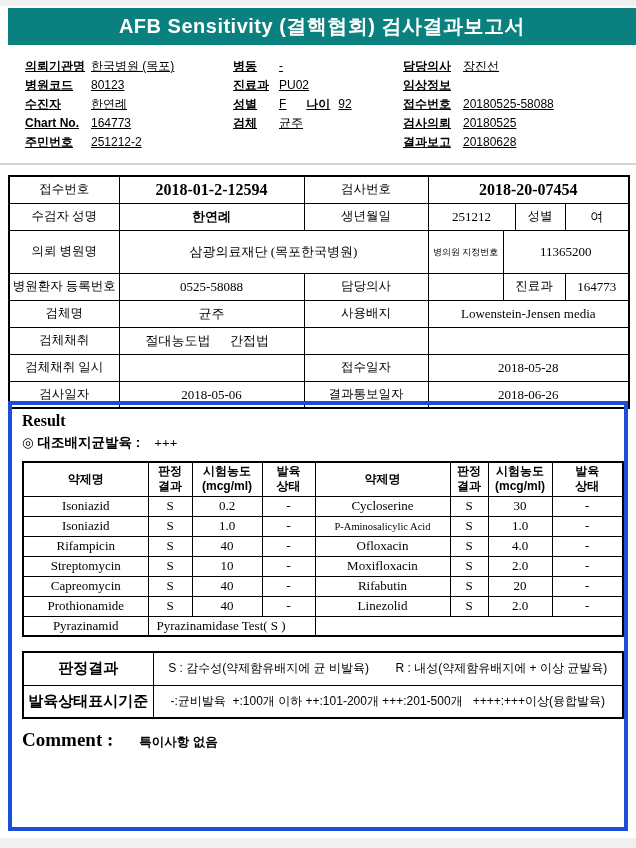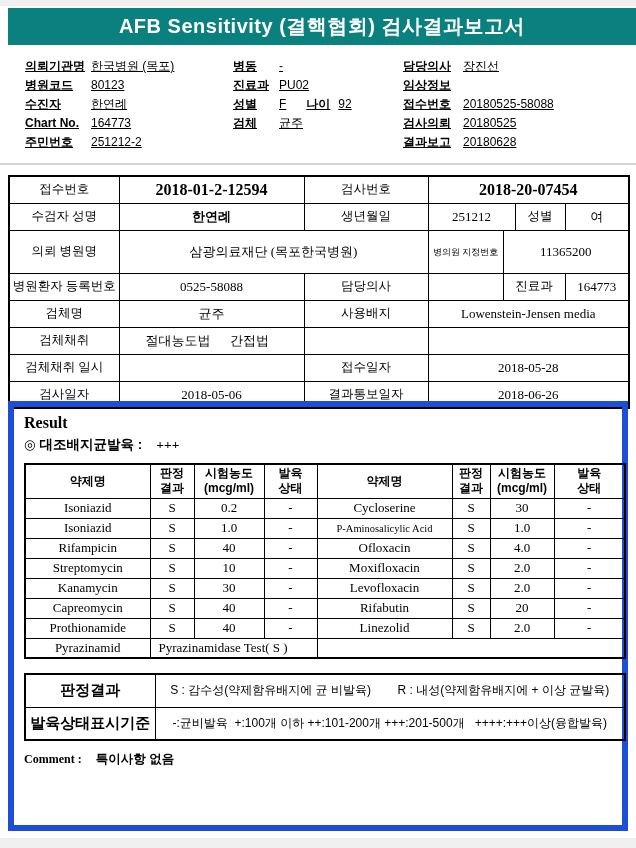--- a/index.html
+++ b/index.html
@@ -34,41 +34,41 @@
   .info-table { position:absolute; top:175px; left:8px; width:620px; border:2px solid #000; }
   .info-table td { border:1px solid #000; height:27px; text-align:center; vertical-align:middle;
                    font-family:"Liberation Serif","DejaVu Serif",serif; font-size:13px; overflow:hidden; }
   .info-table td.lab { font-size:12.5px; }
   .info-table td.big { font-weight:bold; font-size:16px; }
   .info-table td.bold { font-weight:bold; }
   .info-table td.small-label { font-size:9px; line-height:1.15; padding:16px 4px;margin-top:24px; }
   .info-table td.pre { white-space:pre-wrap; text-align:left; padding-left:26px; }
 
   .result-box { position:absolute; top:401px; left:8px; width:620px; height:430px;
-                border:6px solid #1d4ed8; padding:7px 10px; }
+                border:4px solid #1d4ed8; padding:7px 10px; }
   .result-title { font-family:"Liberation Serif","DejaVu Serif",serif; font-weight:bold; font-size:16px; }
   .control-line { margin-top:4px; font-weight:bold; font-size:13.5px; }
   .control-line .ctl-val { font-family:"Liberation Serif","DejaVu Serif",serif; margin-left:14px; }
 
   .drug-table { margin-top:9px; width:600px; border:2px solid #000; }
   .drug-table th { border:1px solid #000; height:34px; font-size:12px; font-weight:bold;
                    white-space:pre-line; line-height:1.25; vertical-align:middle; }
   .drug-table td { border:1px solid #000; height:20px; text-align:center; vertical-align:middle;
                    font-family:"Liberation Serif","DejaVu Serif",serif; font-size:13px; overflow:hidden; }
   .drug-table tbody tr:nth-child(2) td:nth-child(5) { font-size:10.5px; }
   .drug-table td.pz { text-align:left; padding-left:8px; }
   .drug-table td.pz-empty { border:none; }
 
   .legend-table { margin-top:14px; width:600px; border:2px solid #000; }
   .legend-table td { border:1px solid #000; height:33px; text-align:center; vertical-align:middle;
                      font-size:12px; white-space:pre-wrap; overflow:hidden; }
   .legend-table td.leg-label { font-weight:bold; font-size:15px; }
 
   .comment-line { margin-top:10px; font-size:12.5px; font-weight:bold; }
-  .comment-line .comment-en { font-family:"Liberation Serif","DejaVu Serif",serif; font-size:12px; margin-right:14px; }
+  .comment-line .comment-en { font-family:"Liberation Serif","DejaVu Serif",serif; font-size:19px; margin-right:26px; }
 </style>
 </head>
 <body>
 
 <div class="page">
   <div class="strip top"></div>
 
   <div class="banner" id="banner" style="background: rgb(10, 129, 126);">
     <span>AFB Sensitivity (결핵협회) 검사결과보고서</span>
   </div>
@@ -278,30 +278,20 @@
             <td>Streptomycin</td>
             <td>S</td>
             <td>10</td>
             <td>-</td>
             <td>Moxifloxacin</td>
             <td>S</td>
             <td>2.0</td>
             <td>-</td>
           </tr>
           <tr>
-            <td>Kanamycin</td>
-            <td>S</td>
-            <td>30</td>
-            <td>-</td>
-            <td>Levofloxacin</td>
-            <td>S</td>
-            <td>2.0</td>
-            <td>-</td>
-          </tr>
-          <tr>
             <td>Capreomycin</td>
             <td>S</td>
             <td>40</td>
             <td>-</td>
             <td>Rifabutin</td>
             <td>S</td>
             <td>20</td>
             <td>-</td>
           </tr>
           <tr>

